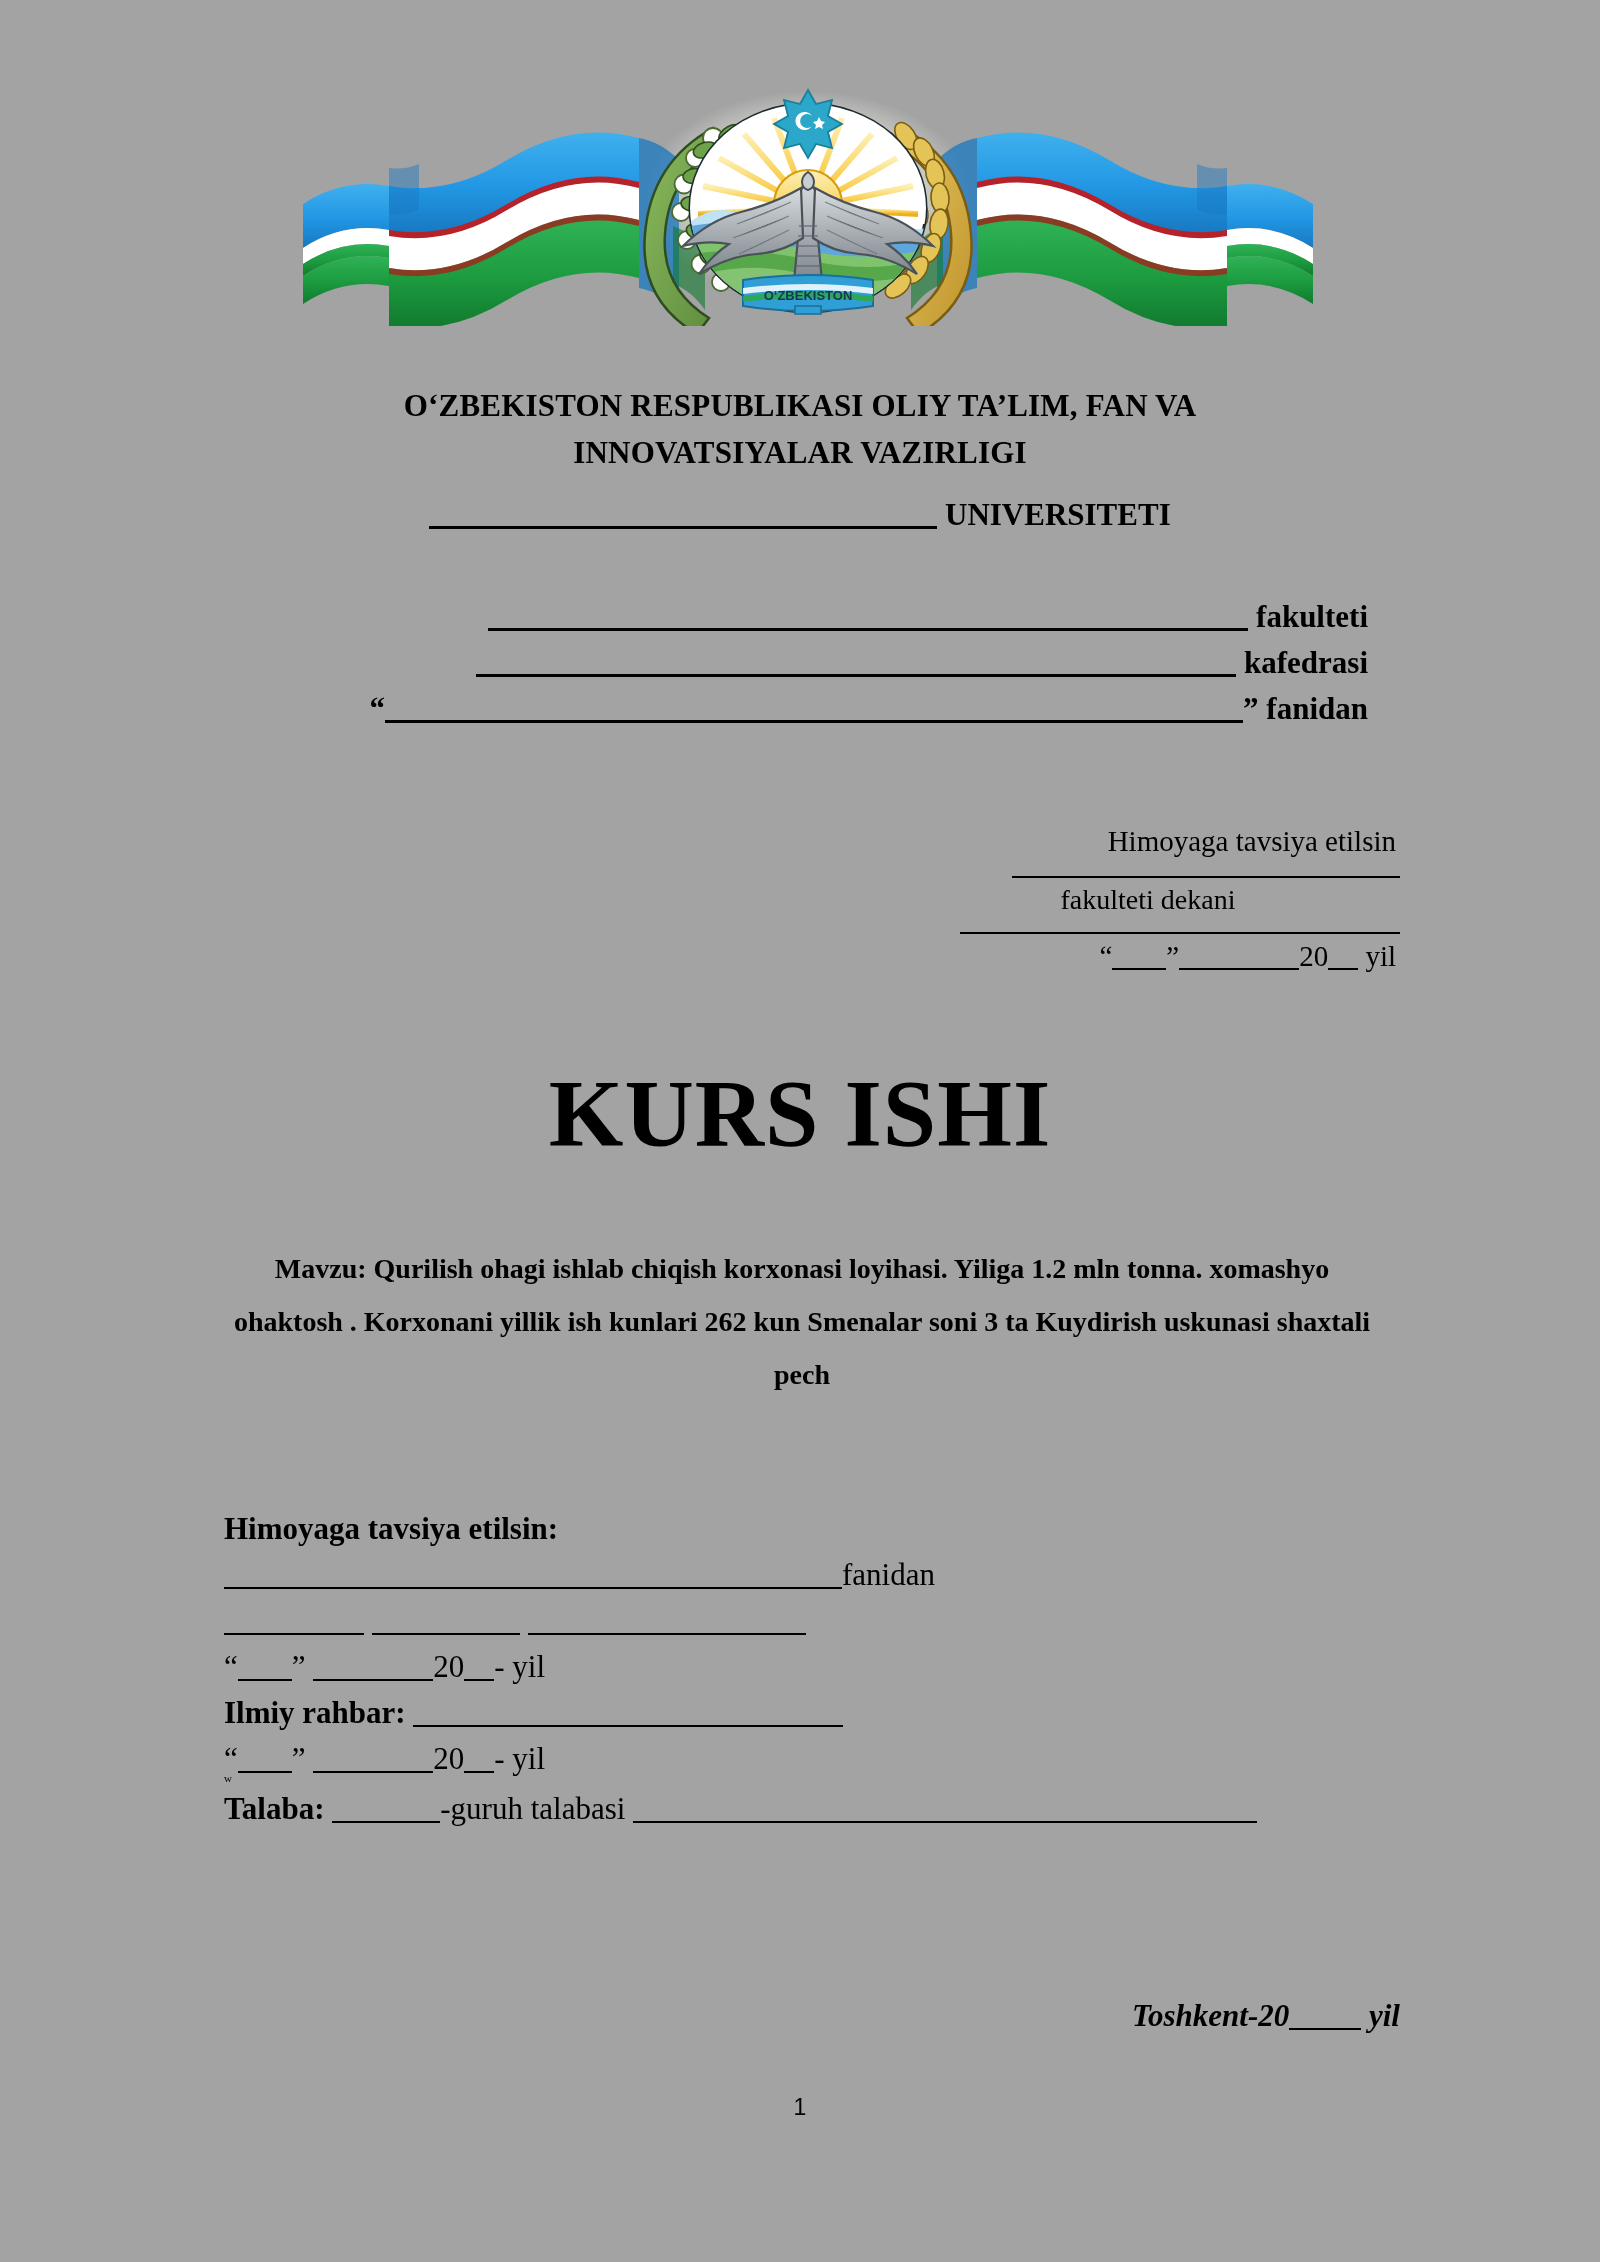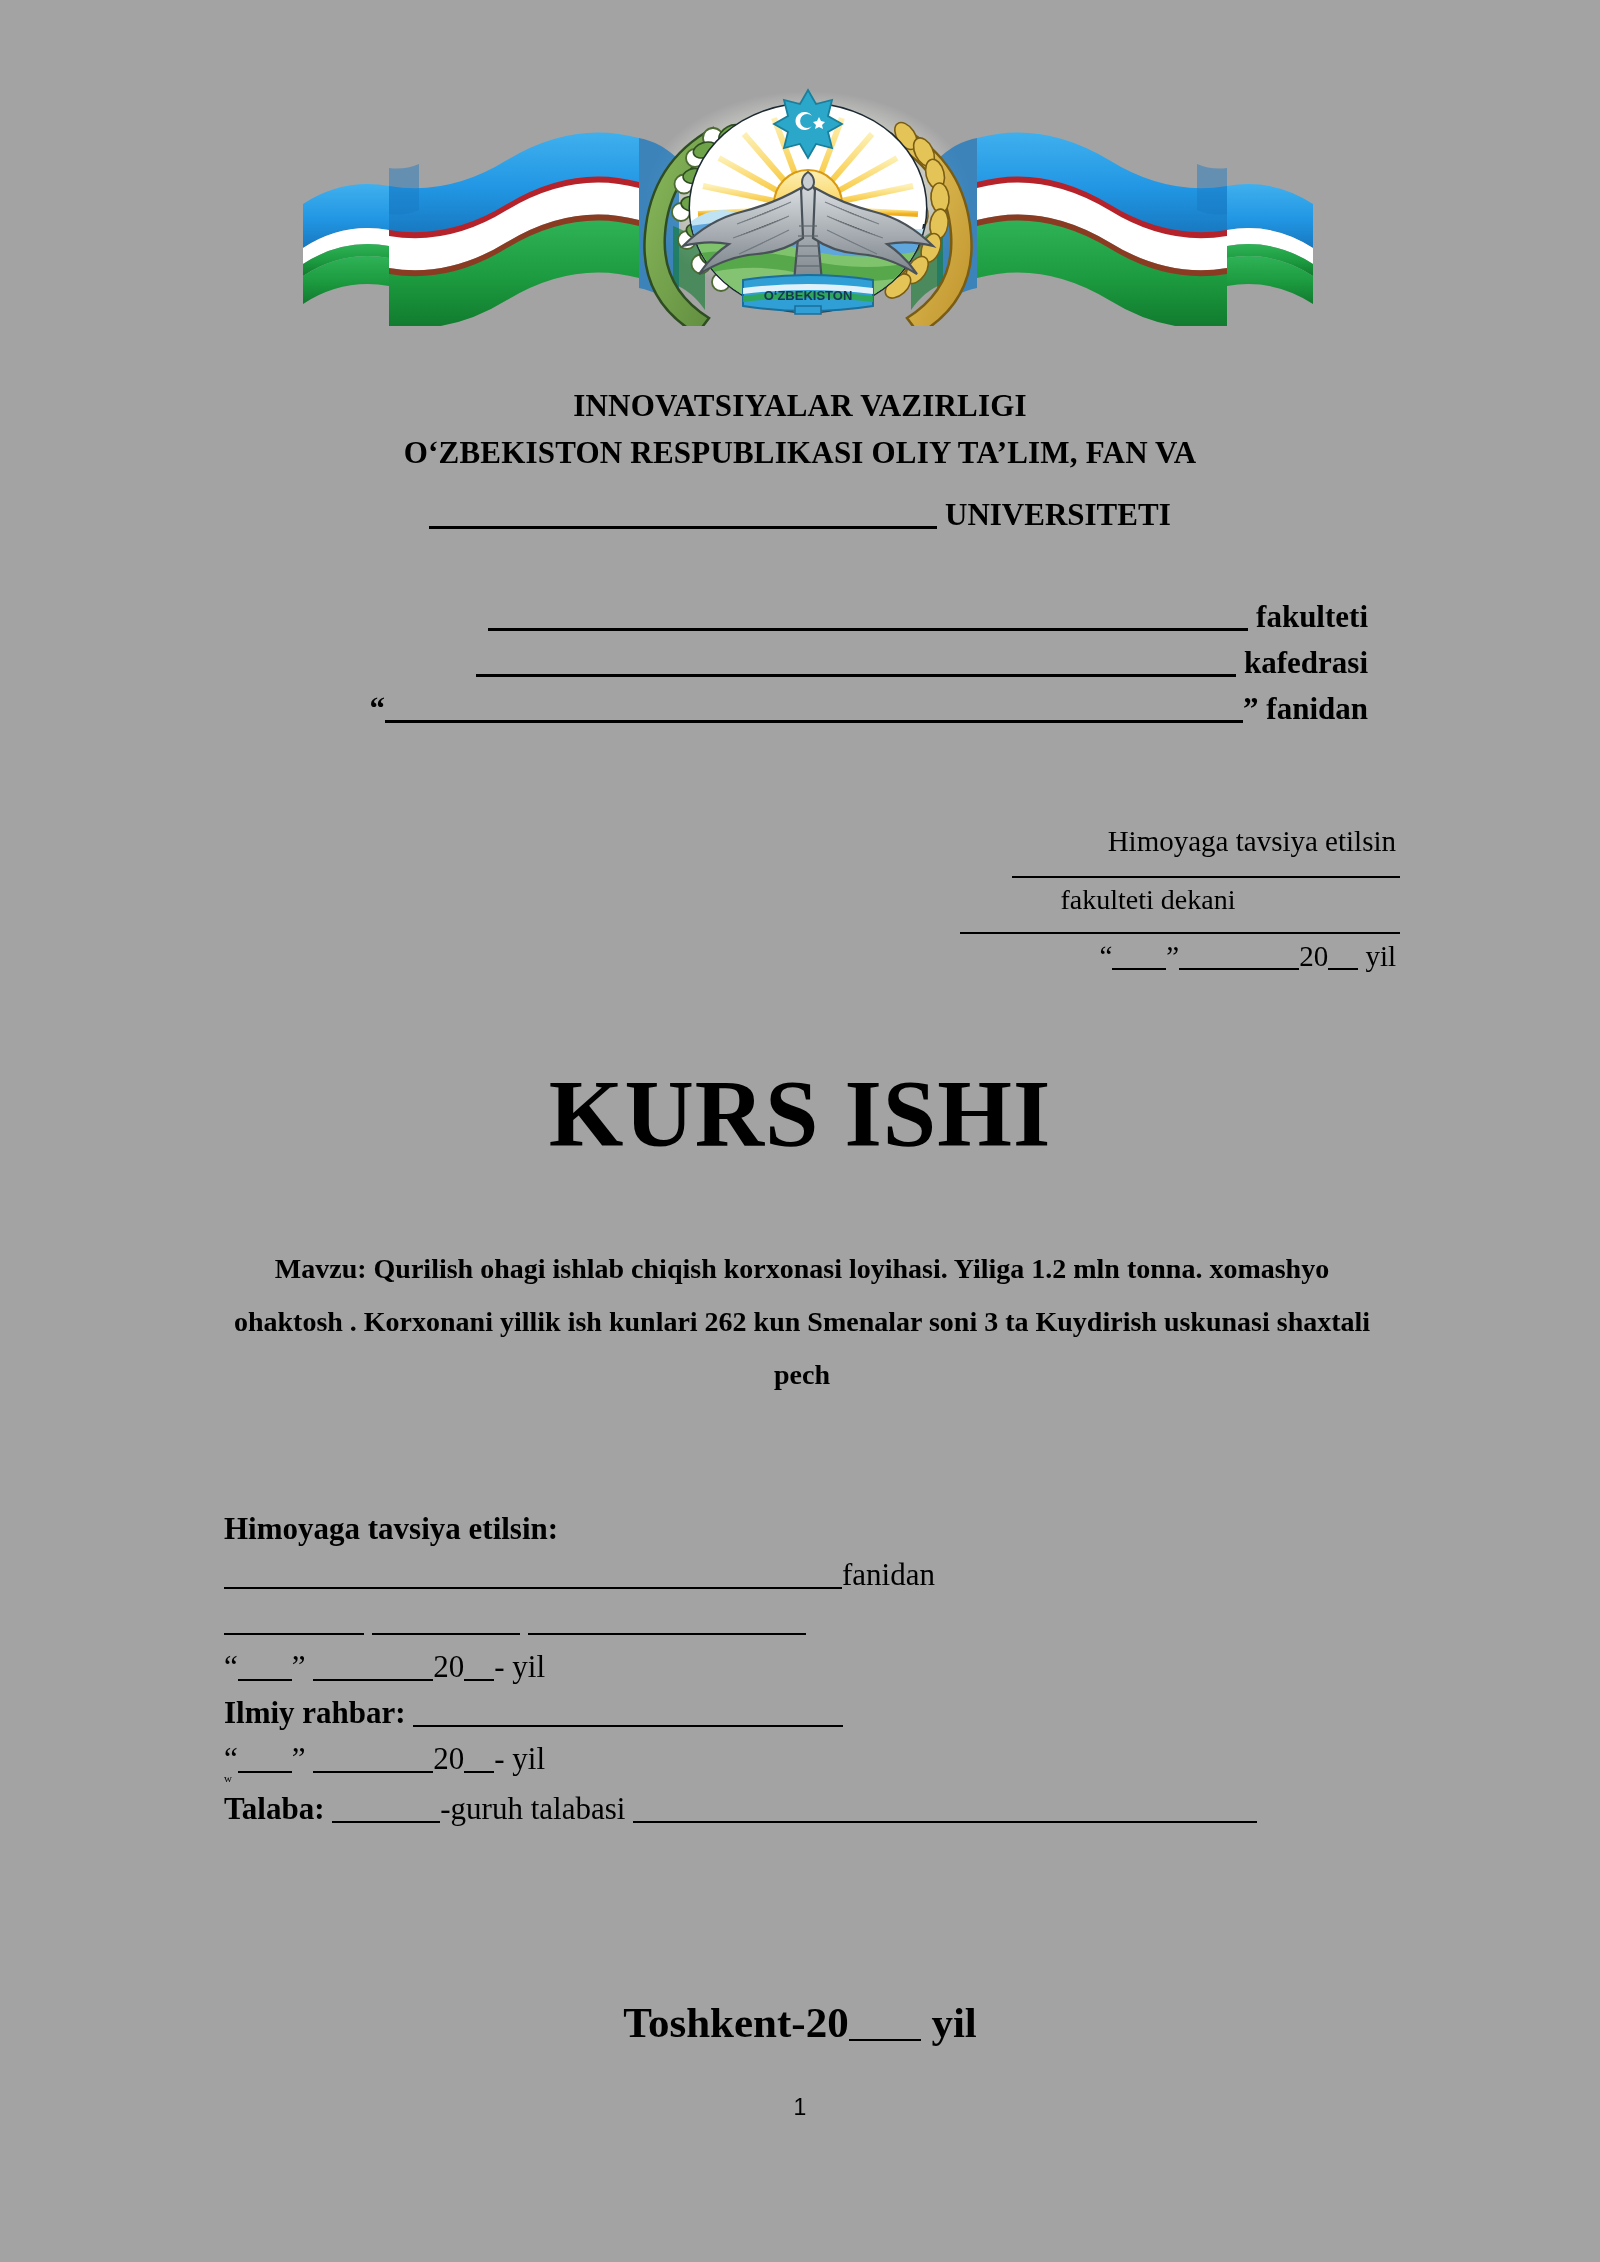--- a/index.html
+++ b/index.html
@@ -172,23 +172,24 @@
     height: 10px;
     margin-top: -6px;
   }
 
   
   .footer-city {
     position: absolute;
     left: 200px;
     top: 1998px;
     width: 1200px;
-    text-align: center;
-    font-weight: bold;
-    font-size: 43px;
+    text-align: right;
+    font-weight: bold;
+    font-size: 31px;
+    font-style: italic;
   }
   .u-year { width: 72px; }
 
   .page-num {
     position: absolute;
     left: 200px;
     top: 2094px;
     width: 1200px;
     text-align: center;
     font-family: "Liberation Sans", sans-serif;
@@ -379,22 +380,22 @@
           <path d="M500,212 q65,-8 130,0 l0,6 q-65,-8 -130,0 z" fill="#ffffff" opacity="0.85"></path>
           <path d="M500,220 q65,-8 130,0 l0,6 q-65,-8 -130,0 z" fill="#2fa64e" opacity="0.9"></path>
           <text x="565" y="224" font-family="Liberation Sans, sans-serif" font-size="13" font-weight="bold" fill="#123a52" text-anchor="middle">O‘ZBEKISTON</text>
           <path d="M552,230 l26,0 l0,8 l-26,0 z" fill="#2f9fd6" stroke="#1b6f9a" stroke-width="1.6"></path>
         </g>
       </g>
     </svg>
   </div>
 
   <div class="ministry">
+    <div>O‘ZBEKISTON RESPUBLIKASI  OLIY TA’LIM, FAN VA</div>
     <div>INNOVATSIYALAR VAZIRLIGI</div>
-    <div>O‘ZBEKISTON RESPUBLIKASI  OLIY TA’LIM, FAN VA</div>
   </div>
 
   <div class="univ-line">
     <span class="rule rule-univ"></span>
     <span>UNIVERSITETI</span>
   </div>
 
   <div class="fak-block">
     <div class="row">
       <span class="rule rule-fak"></span>

